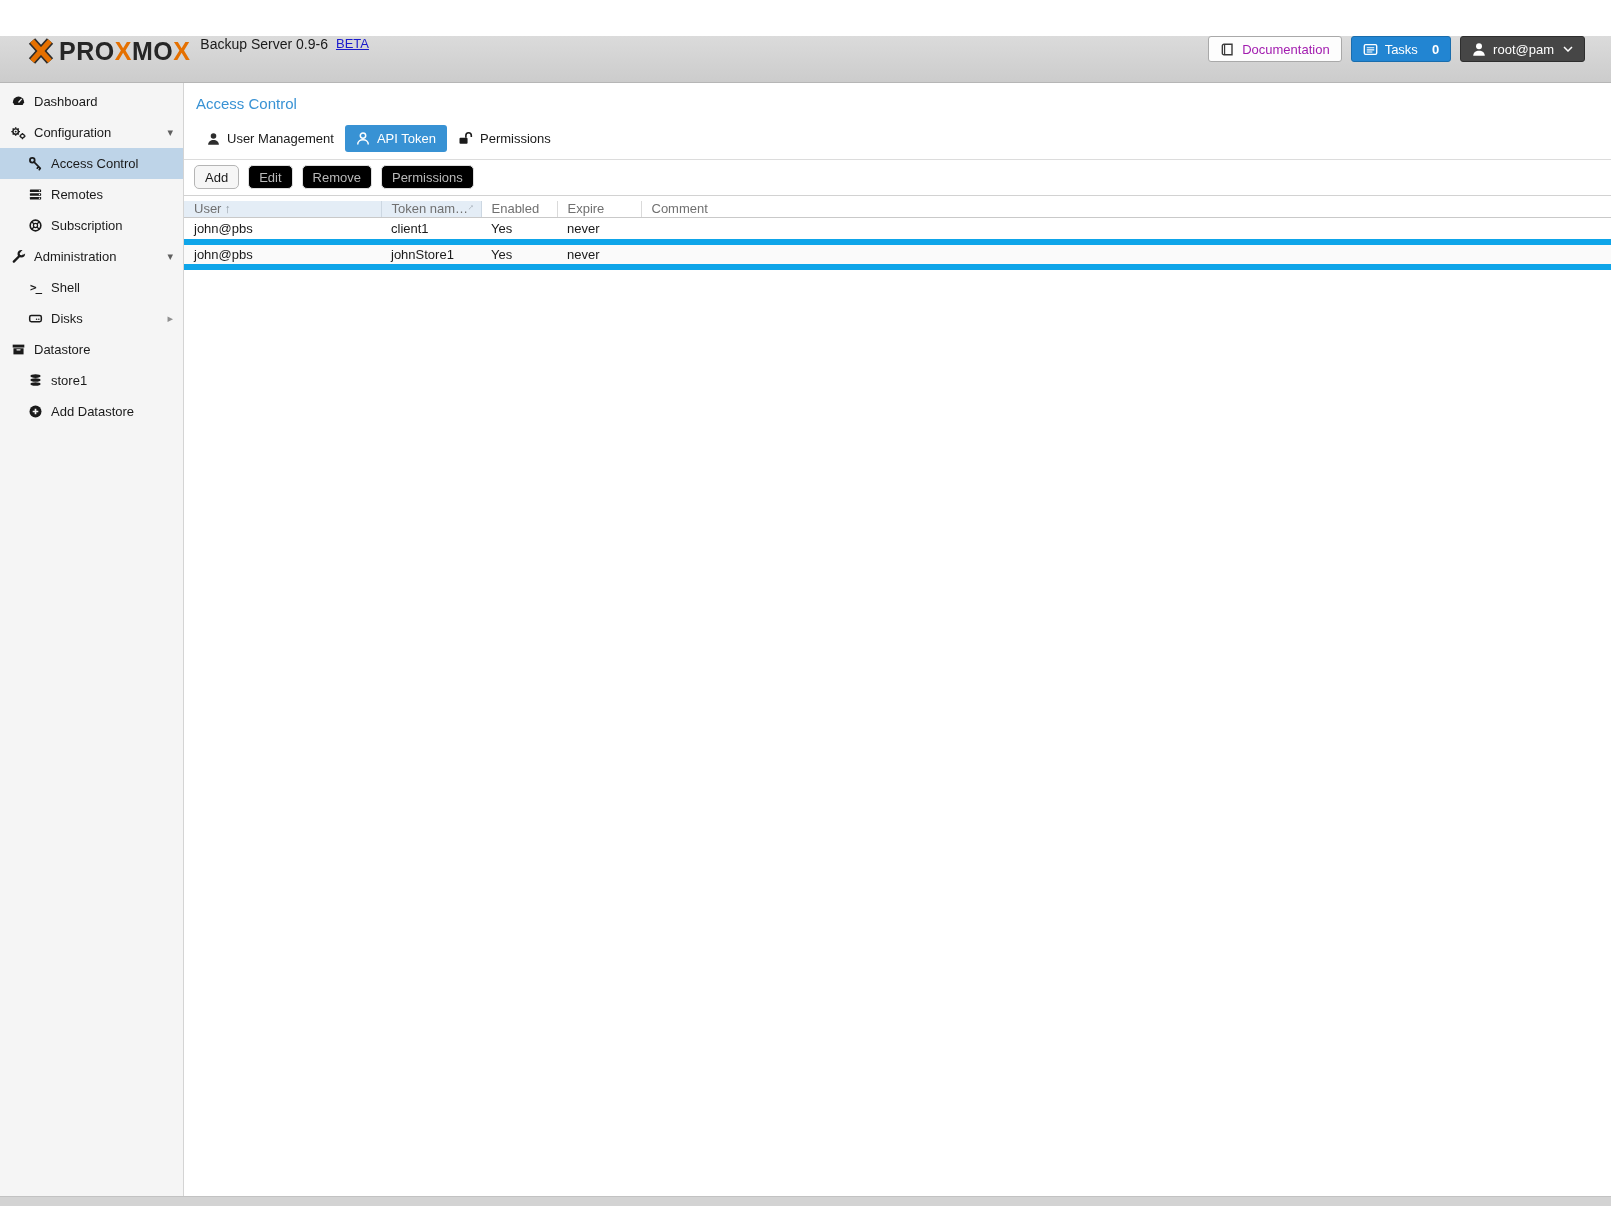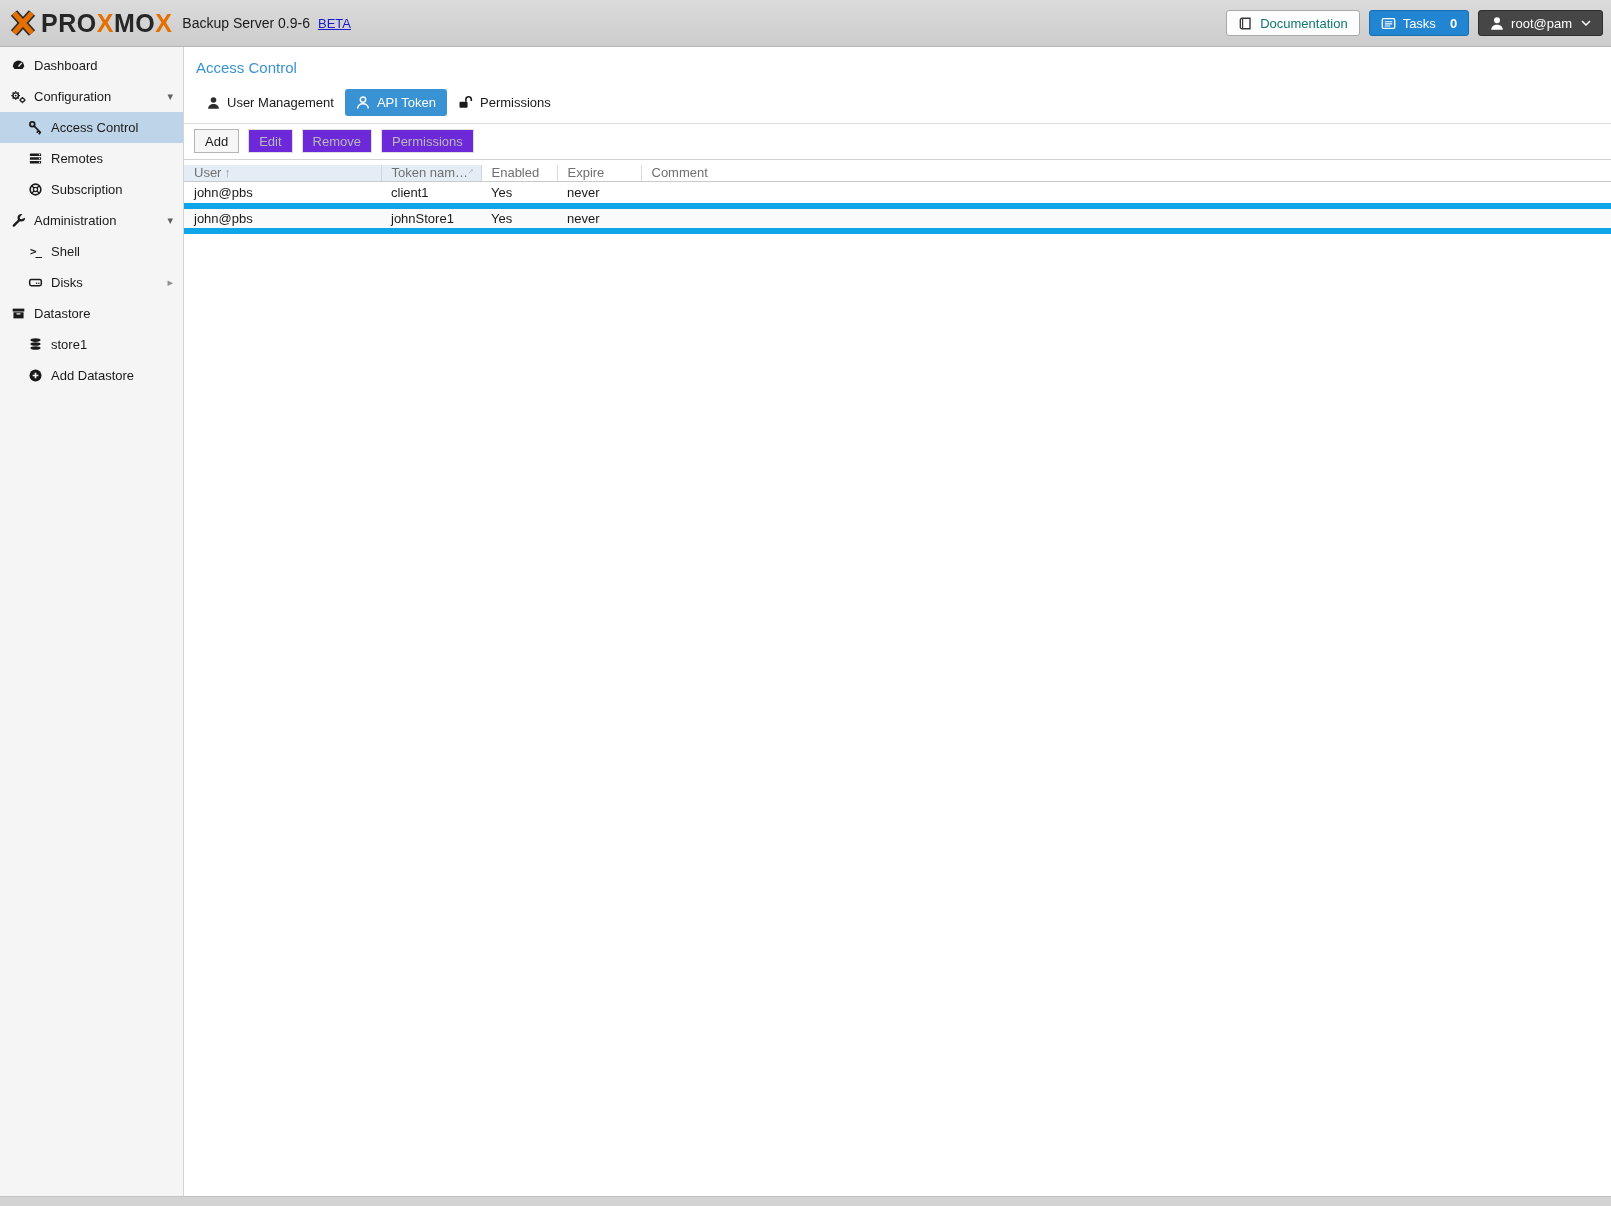--- a/index.html
+++ b/index.html
@@ -2,32 +2,32 @@
 <html><head>
 <meta charset="utf-8">
 <style>
   * { box-sizing: border-box; margin: 0; padding: 0; }
   html, body { width: 1611px; height: 1206px; overflow: hidden; }
   body { font-family: "Liberation Sans", sans-serif; font-size: 13px; color: #1a1a1a; background: #fff; }
 
   .app { display: flex; flex-direction: column; width: 100%; height: 100%; }
 
   
-  .topbar { flex: 0 0 47px; display: flex; align-items: center; padding: 0 8px;
-            background: linear-gradient(#dbdbdb, #cccccc); border-bottom: 1px solid #b6b6b6; }
+  .topbar { flex: 0 0 47px; display: flex; align-items: flex-start; padding: 0 26px;
+            background: linear-gradient(#dbdbdb, #cccccc); border-bottom: 1px solid #b6b6b6; margin-top: 36px; }
   .logo { display: flex; align-items: center; gap: 3px; }
   .logo-text { font-size: 25px; font-weight: 800; letter-spacing: .5px; color: #262626; }
   .logo-text .orange { color: #e57000; }
   .product { margin-left: 10px; font-size: 14px; }
   .beta { margin-left: 8px; color: #1a1acc; text-decoration: underline; font-size: 13px; cursor: pointer; }
   .top-spacer { flex: 1; }
   .hbtn { display: flex; align-items: center; height: 26px; padding: 0 11px; border-radius: 3px;
           font-size: 13px; font-family: inherit; cursor: pointer; }
   .hbtn svg { margin-right: 7px; }
-  .hbtn-doc { background: #fdfdfd; border: 1px solid #a9a9a9; color: #0f766e; }
+  .hbtn-doc { background: #fdfdfd; border: 1px solid #a9a9a9; color: #a21caf; }
   .hbtn-tasks { background: #2285d2; border: 1px solid #1a6dad; color: #fff; margin-left: 9px; }
   .hbtn-tasks .count { font-weight: bold; margin-left: 14px; }
   .hbtn-user { background: #464646; border: 1px solid #2e2e2e; color: #fff; margin-left: 9px; }
   .hbtn-user svg.chev { margin: 0 0 0 9px; }
 
   
   .workspace { flex: 1; display: flex; min-height: 0; }
 
   
   .sidebar { flex: 0 0 184px; width: 184px; background: #f5f5f5; border-right: 1px solid #d4d4d4; padding-top: 3px; }
@@ -42,23 +42,23 @@
 
   
   .main { flex: 1; min-width: 0; background: #fff; display: flex; flex-direction: column; }
   .page-title { color: #3892d4; font-size: 15px; padding: 12px 12px 0; }
   .tabbar { display: flex; align-items: center; padding: 13px 12px 7px; border-bottom: 1px solid #dcdcdc; }
   .tab { display: flex; align-items: center; gap: 7px; height: 27px; padding: 0 11px;
          border-radius: 3px; cursor: pointer; color: #1a1a1a; }
   .tab.active { background: #3892d4; color: #fff; }
 
   .toolbar { display: flex; gap: 9px; padding: 5px 10px 6px; border-bottom: 1px solid #d2d2d2; }
-  .tbtn { height: 24px; padding: 0 10px; border-radius: 0; font-size: 13px; font-family: inherit;
+  .tbtn { height: 24px; padding: 0 10px; border-radius: 5px; font-size: 13px; font-family: inherit;
           background: #f6f6f6; border: 1px solid #b5b5b5; color: #1a1a1a; cursor: pointer; }
-  .tbtn.disabled { background: #6d28d9; border-color: #dedede; color: #b9b9b9; cursor: default; }
+  .tbtn.disabled { background: #000000; border-color: #dedede; color: #b9b9b9; cursor: default; }
 
   
   .grid { margin-top: 5px; border-collapse: collapse; table-layout: fixed; width: 100%; }
   .grid th { height: 16px; text-align: left; font-weight: normal; color: #707070; padding: 0 0 0 10px;
              border-bottom: 1px solid #c9c9c9; border-right: 1px solid #dadada; background: #fff;
              overflow: hidden; white-space: nowrap; }
   .grid th.sorted { background: #e4edf6; border-right-color: #ccd7e2; }
   .grid th:last-child { border-right: none; }
   .grid td { height: 25px; padding: 0 0 0 10px; border-bottom: 6px solid #0ea5e9; white-space: nowrap; overflow: hidden; }
   .grid tr.alt td { background: #fafafa; }

